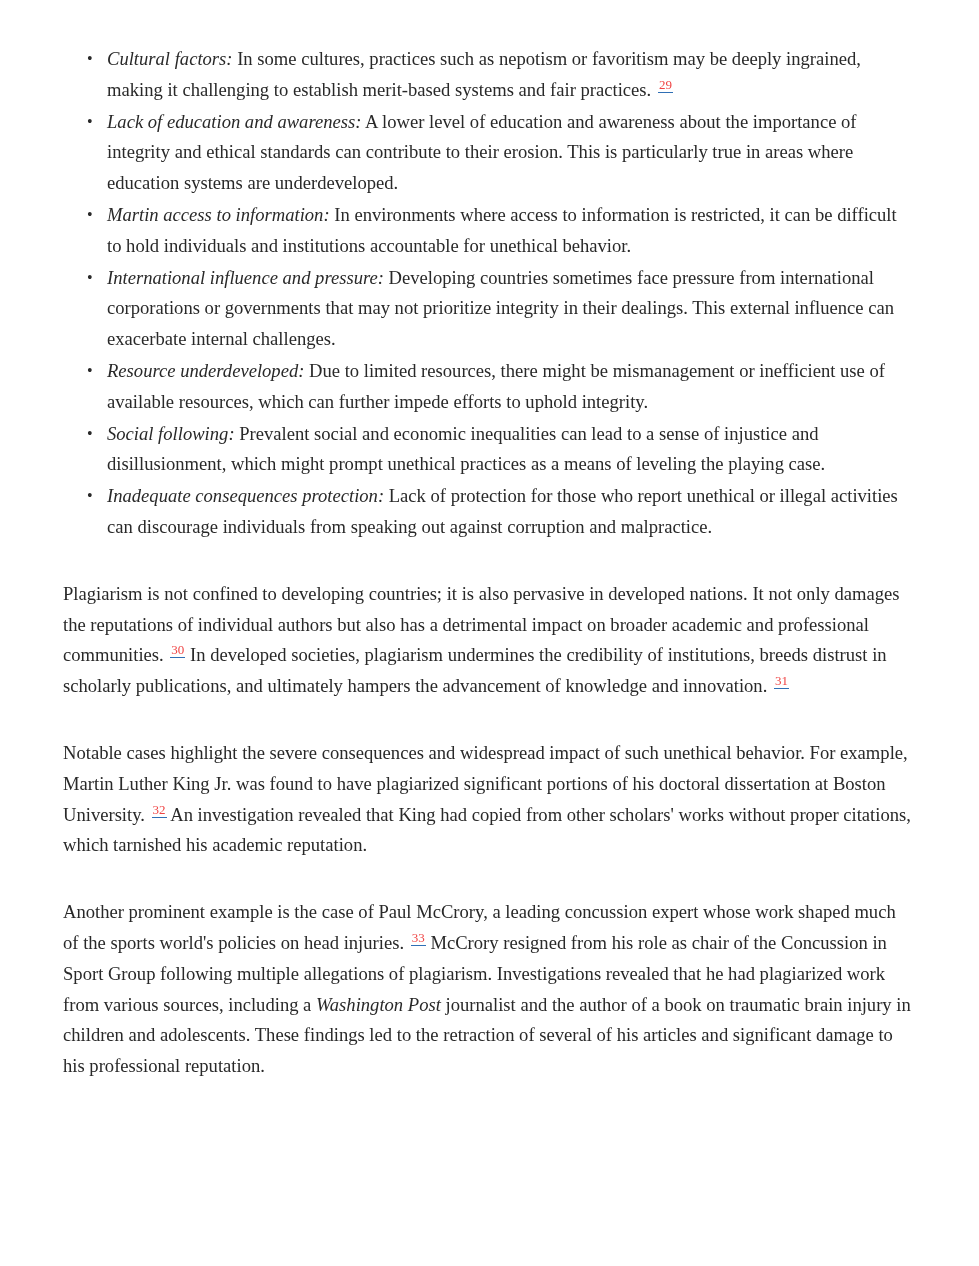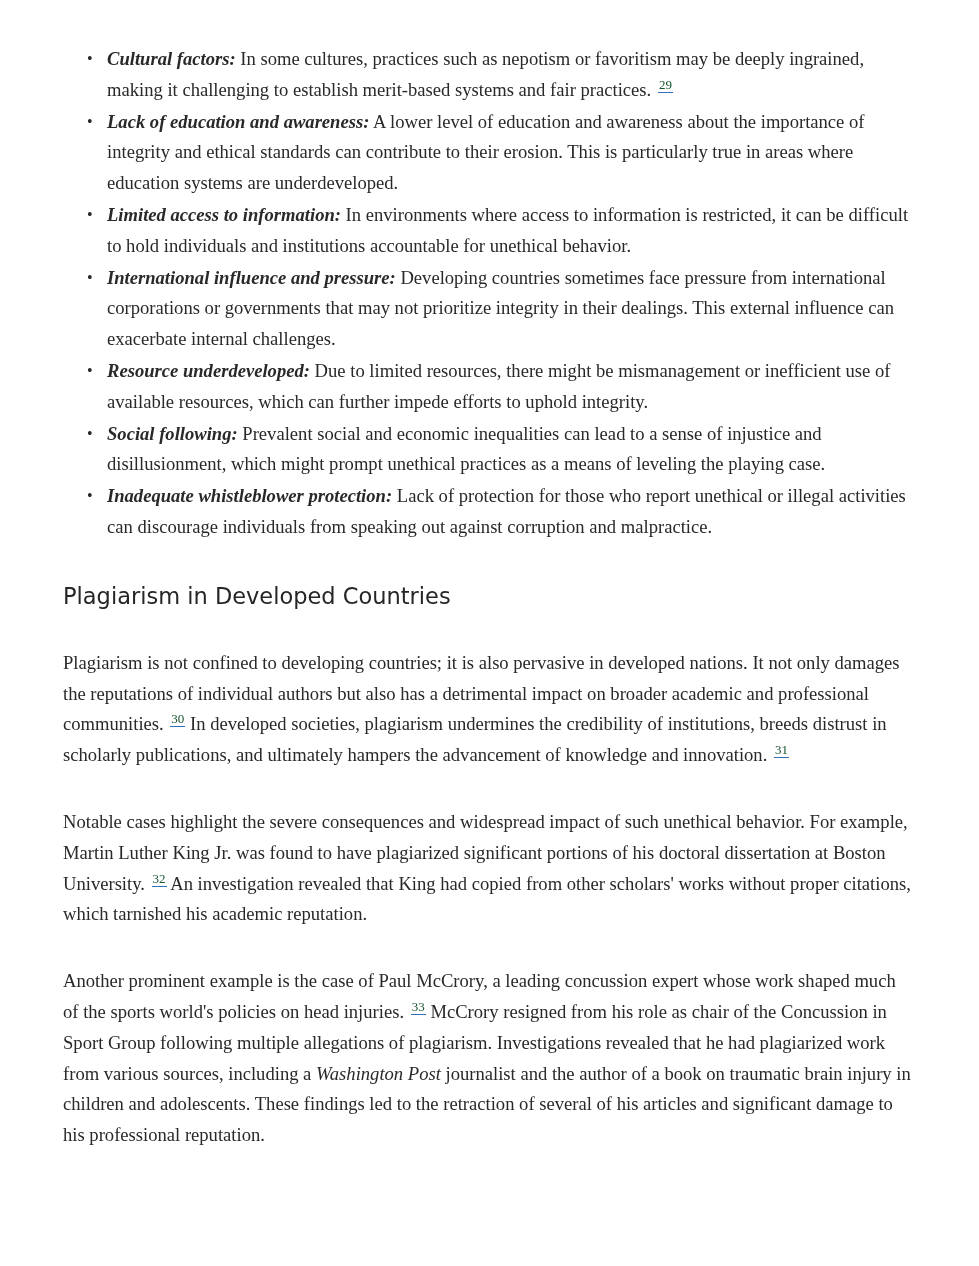--- a/index.html
+++ b/index.html
@@ -30,24 +30,23 @@
       margin: 0 0 1px 0;
     }
     ul.factors li .bullet {
       position: absolute;
       left: -20px;
       top: 0;
       font-size: 16px;
     }
     .term {
       font-style: italic;
-      font-weight: bold;
     }
     a.ref {
-      color: #14532d;
+      color: #ef4444;
       text-decoration: none;
       border-bottom: 1.5px solid #2f6fb5;
       font-size: 13px;
       vertical-align: 7px;
       line-height: 1;
       padding: 0 1px;
       margin-left: 2px;
       cursor: pointer;
     }
     h2.section-heading {
@@ -77,41 +76,40 @@
     <li>
       <span class="bullet">•</span>
       <span class="term">Cultural factors:</span><span> In some cultures, practices such as nepotism or favoritism may be deeply ingrained, making it challenging to establish merit-based systems and fair practices. </span><a class="ref">29</a>
     </li>
     <li>
       <span class="bullet">•</span>
       <span class="term">Lack of education and awareness:</span><span> A lower level of education and awareness about the importance of integrity and ethical standards can contribute to their erosion. This is particularly true in areas where education systems are underdeveloped.</span>
     </li>
     <li>
       <span class="bullet">•</span>
-      <span class="term">Limited access to information:</span><span> In environments where access to information is restricted, it can be difficult to hold individuals and institutions accountable for unethical behavior.</span>
+      <span class="term">Martin access to information:</span><span> In environments where access to information is restricted, it can be difficult to hold individuals and institutions accountable for unethical behavior.</span>
     </li>
     <li>
       <span class="bullet">•</span>
       <span class="term">International influence and pressure:</span><span> Developing countries sometimes face pressure from international corporations or governments that may not prioritize integrity in their dealings. This external influence can exacerbate internal challenges.</span>
     </li>
     <li>
       <span class="bullet">•</span>
       <span class="term">Resource underdeveloped:</span><span> Due to limited resources, there might be mismanagement or inefficient use of available resources, which can further impede efforts to uphold integrity.</span>
     </li>
     <li>
       <span class="bullet">•</span>
       <span class="term">Social following:</span><span> Prevalent social and economic inequalities can lead to a sense of injustice and disillusionment, which might prompt unethical practices as a means of leveling the playing case.</span>
     </li>
     <li>
       <span class="bullet">•</span>
-      <span class="term">Inadequate whistleblower protection:</span><span> Lack of protection for those who report unethical or illegal activities can discourage individuals from speaking out against corruption and malpractice.</span>
+      <span class="term">Inadequate consequences protection:</span><span> Lack of protection for those who report unethical or illegal activities can discourage individuals from speaking out against corruption and malpractice.</span>
     </li>
   </ul>
 
-  <h2 class="section-heading">Plagiarism in Developed Countries</h2>
 
   <p class="body-para first"><span>Plagiarism is not confined to developing countries; it is also pervasive in developed nations. It not only damages the reputations of individual authors but also has a detrimental impact on broader academic and professional communities. </span><a class="ref">30</a><span> In developed societies, plagiarism undermines the credibility of institutions, breeds distrust in scholarly publications, and ultimately hampers the advancement of knowledge and innovation. </span><a class="ref">31</a></p>
 
   <p class="body-para"><span>Notable cases highlight the severe consequences and widespread impact of such unethical behavior. For example, Martin Luther King Jr. was found to have plagiarized significant portions of his doctoral dissertation at Boston University. </span><a class="ref">32</a><span> An investigation revealed that King had copied from other scholars' works without proper citations, which tarnished his academic reputation.</span></p>
 
   <p class="body-para"><span>Another prominent example is the case of Paul McCrory, a leading concussion expert whose work shaped much of the sports world's policies on head injuries. </span><a class="ref">33</a><span> McCrory resigned from his role as chair of the Concussion in Sport Group following multiple allegations of plagiarism. Investigations revealed that he had plagiarized work from various sources, including a </span><em class="pub">Washington Post</em><span> journalist and the author of a book on traumatic brain injury in children and adolescents. These findings led to the retraction of several of his articles and significant damage to his professional reputation.</span></p>
 
 </div>
 
 </body></html>

